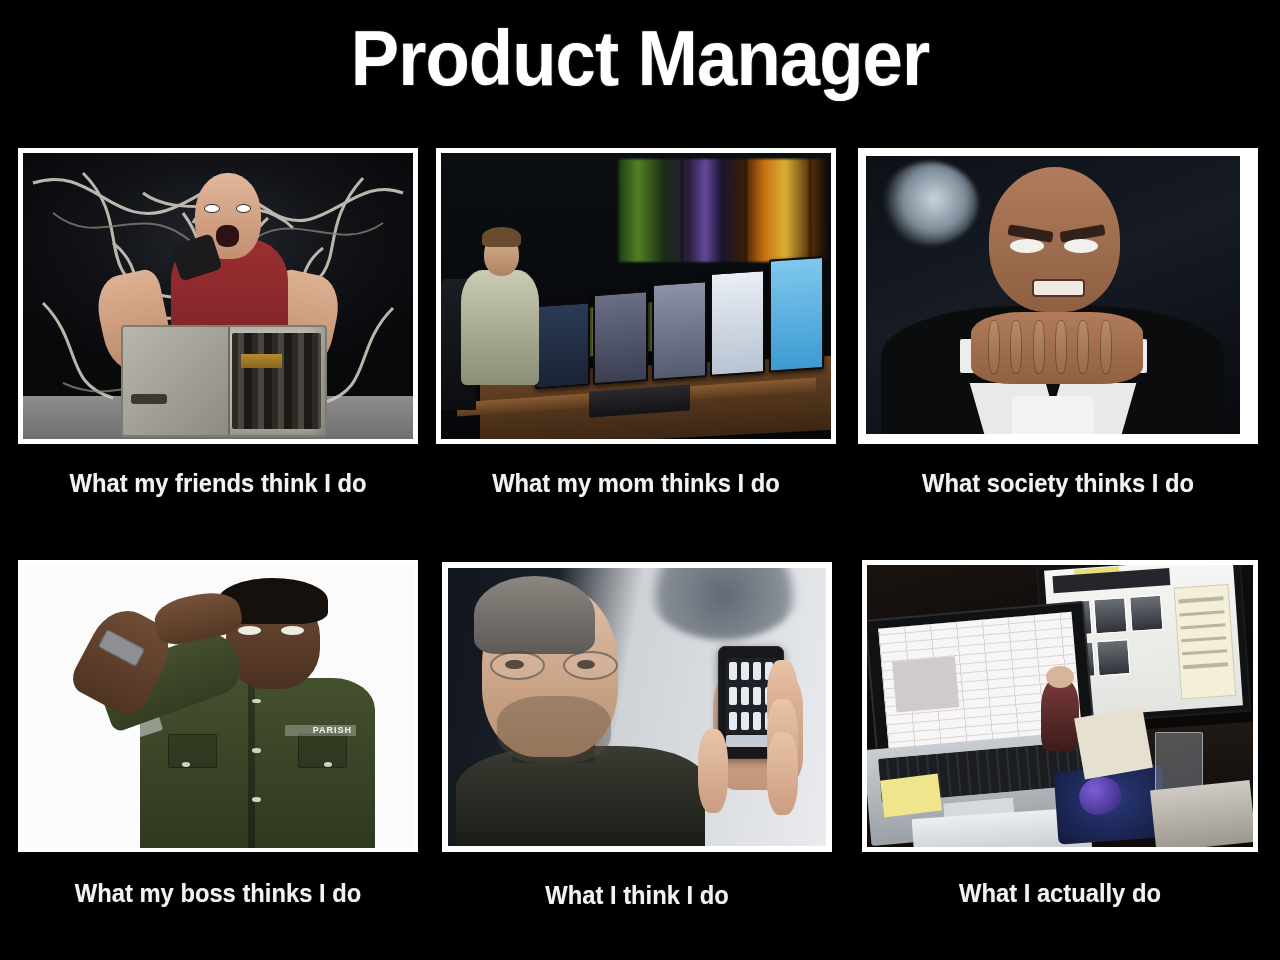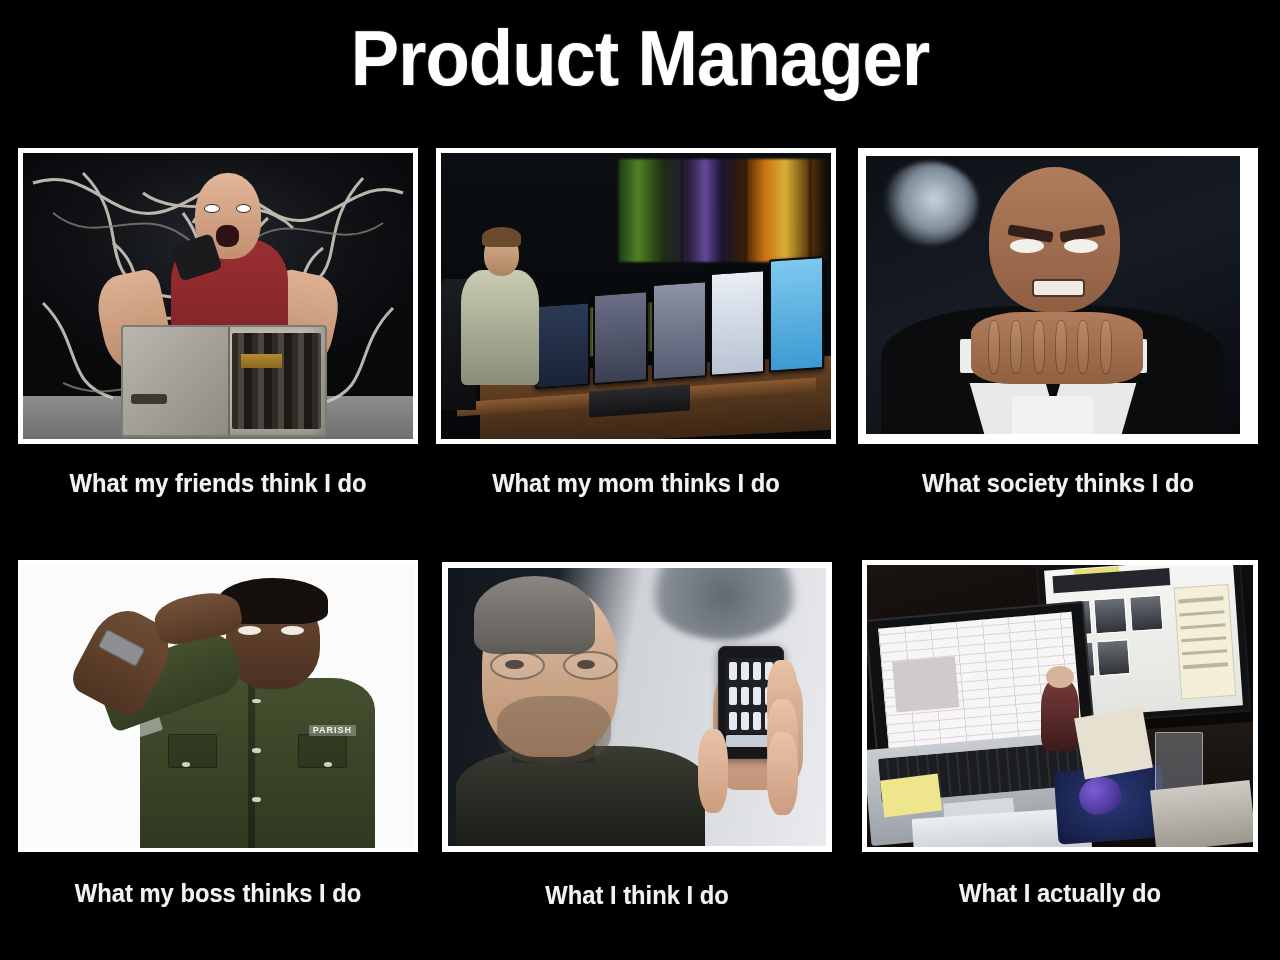--- a/index.html
+++ b/index.html
@@ -301,21 +301,21 @@
   .p4-pocket.r { right: 12%; top: 32%; }
   .p4-btn {
     position: absolute; width: 3.6%; height: 2.6%;
     background: #cfd3bf; border-radius: 50%;
   }
   .p4-nametag {
     position: absolute; right: 8%; top: 27%; width: 20%; height: 6%;
     background: rgba(255,255,255,.28); border-radius: 1px;
     color: #f2f3ea; font-size: 9px; font-weight: bold;
     display: flex; align-items: center; justify-content: center;
-    letter-spacing: 1px; overflow: hidden;
+    letter-spacing: 1px; overflow: hidden; padding-left: 24px;
   }
   .p4-head {
     position: absolute; left: 52%; top: 10%; width: 24%; height: 34%;
     background: linear-gradient(#6b4a33, #4b3021); border-radius: 46% 46% 42% 42%;
   }
   .p4-hair {
     position: absolute; left: 50%; top: 5%; width: 28%; height: 16%;
     background: #15100c; border-radius: 50% 50% 26% 26%;
   }
   .p4-eye {

